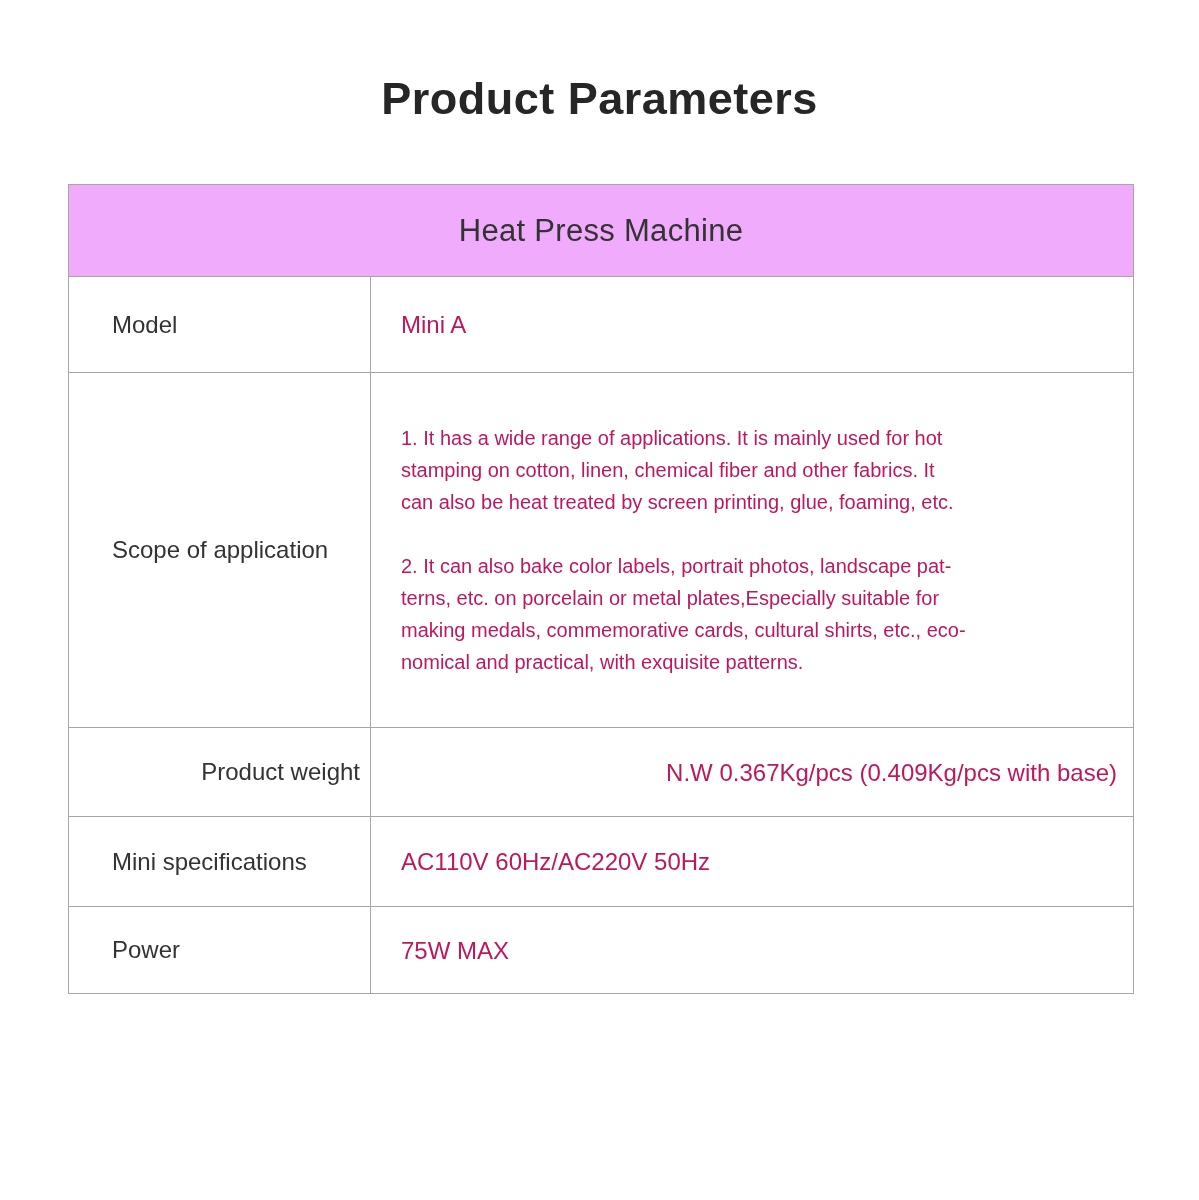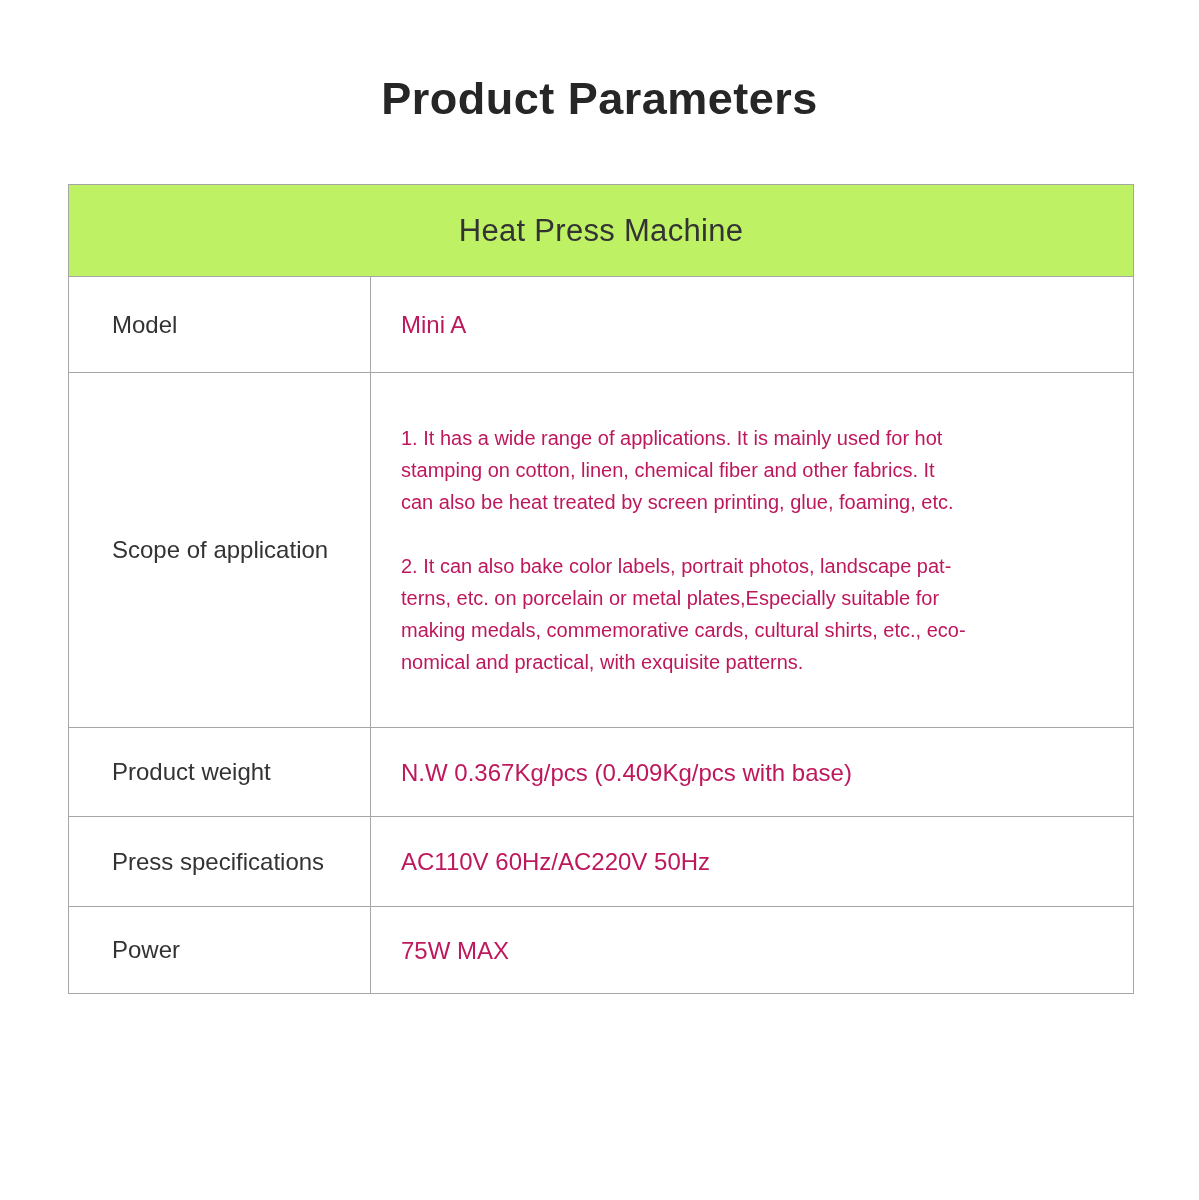--- a/index.html
+++ b/index.html
@@ -40,21 +40,21 @@
   }
   table.params th,
   table.params td {
     border: 1px solid #a6a6a6;
     vertical-align: middle;
     font-weight: 400;
     box-sizing: border-box;
   }
   th.table-header {
     height: 92px;
-    background: #bef264;
+    background: #f0abfc;
     text-align: center;
     font-size: 31px;
     color: #333333;
     font-weight: 400;
     letter-spacing: 0.3px;
   }
   col.label-col { width: 302px; }
   col.value-col { width: 763px; }
   td.label-cell {
     padding-left: 43px;
@@ -70,21 +70,21 @@
     color: #be185d;
     white-space: pre-line;
   }
   td.value-cell.long-text {
     font-size: 20px;
     line-height: 32px;
   }
   tr.row-model  td { height: 96px; }
   tr.row-scope  td { height: 355px; }
   tr.row-size   td { height: 125px; }
-  tr.row-weight td { height: 89px; }
+  tr.row-weight td { height: 89px; text-align: right; }
   tr.row-spec   td { height: 90px; }
   tr.row-power  td { height: 87px; }
 </style>
 </head>
 <body>
 
 <div class="page">
 
   <div class="page-title">Product Parameters</div>
 
@@ -112,21 +112,21 @@
 2. It can also bake color labels, portrait photos, landscape pat-
 terns, etc. on porcelain or metal plates,Especially suitable for
 making medals, commemorative cards, cultural shirts, etc., eco-
 nomical and practical, with exquisite patterns.</td>
       </tr>
       <tr class="row-weight">
         <td class="label-cell">Product weight</td>
         <td class="value-cell">N.W 0.367Kg/pcs (0.409Kg/pcs with base)</td>
       </tr>
       <tr class="row-spec">
-        <td class="label-cell">Press specifications</td>
+        <td class="label-cell">Mini specifications</td>
         <td class="value-cell">AC110V 60Hz/AC220V 50Hz</td>
       </tr>
       <tr class="row-power">
         <td class="label-cell">Power</td>
         <td class="value-cell">75W MAX</td>
       </tr>
     </tbody>
   </table>
 
 </div>

